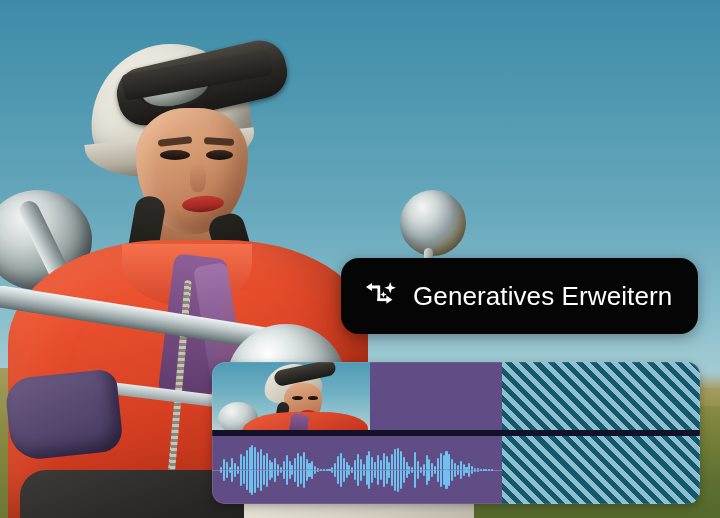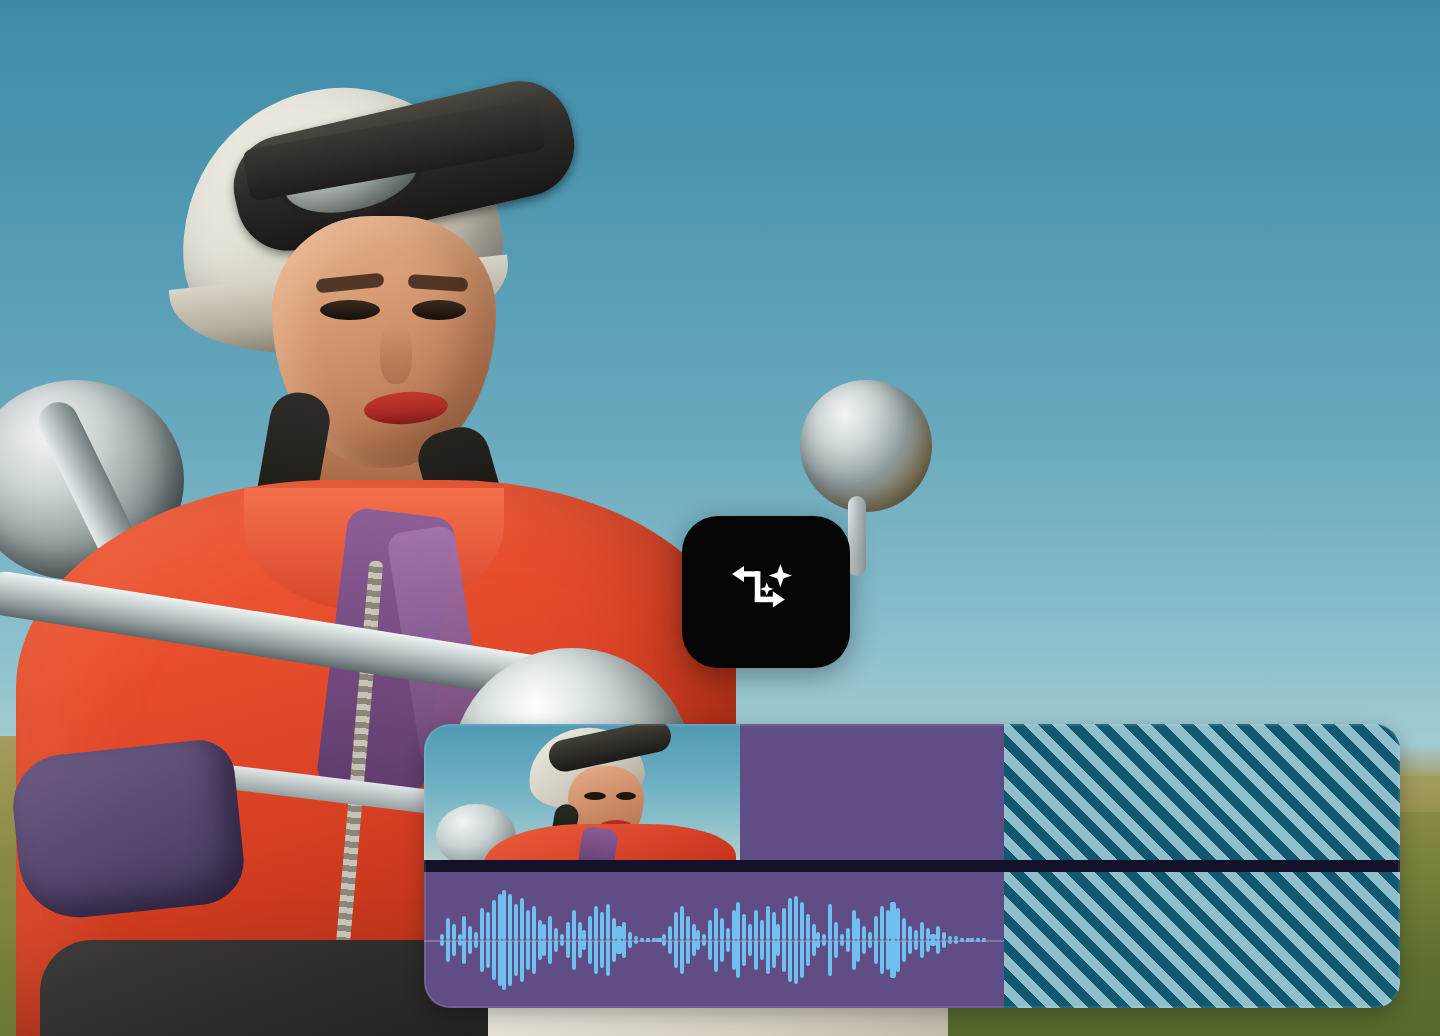--- a/index.html
+++ b/index.html
@@ -316,20 +316,21 @@
         <path d="M12.4 5.6 L15.2 5.6 L15.2 21 L12.4 21 Z" fill="#ffffff"></path>
         <path d="M12.4 18.3 L23 18.3 L23 21.1 L12.4 21.1 Z" fill="#ffffff"></path>
 
         <path d="M21.4 15.6 L27.4 19.7 L21.4 23.8 Z" fill="#ffffff"></path>
 
         <path d="M25.2 2 L26.7 6.3 L31 7.8 L26.7 9.3 L25.2 13.6 L23.7 9.3 L19.4 7.8 L23.7 6.3 Z" fill="#ffffff"></path>
 
         <path d="M18.4 11.2 L19.3 13.6 L21.7 14.5 L19.3 15.4 L18.4 17.8 L17.5 15.4 L15.1 14.5 L17.5 13.6 Z" fill="#ffffff"></path>
       </svg>
     </span>
+    <span class="label">Generatives Erweitern</span>
   </div>
 
   <div id="timeline-clip">
 
     <div class="track-video">
       <div class="clip-purple"></div>
       <div class="clip-thumb">
         <div class="thumb-sky"></div>
         <div class="t-mirror"></div>
         <div class="t-helmet"></div>

